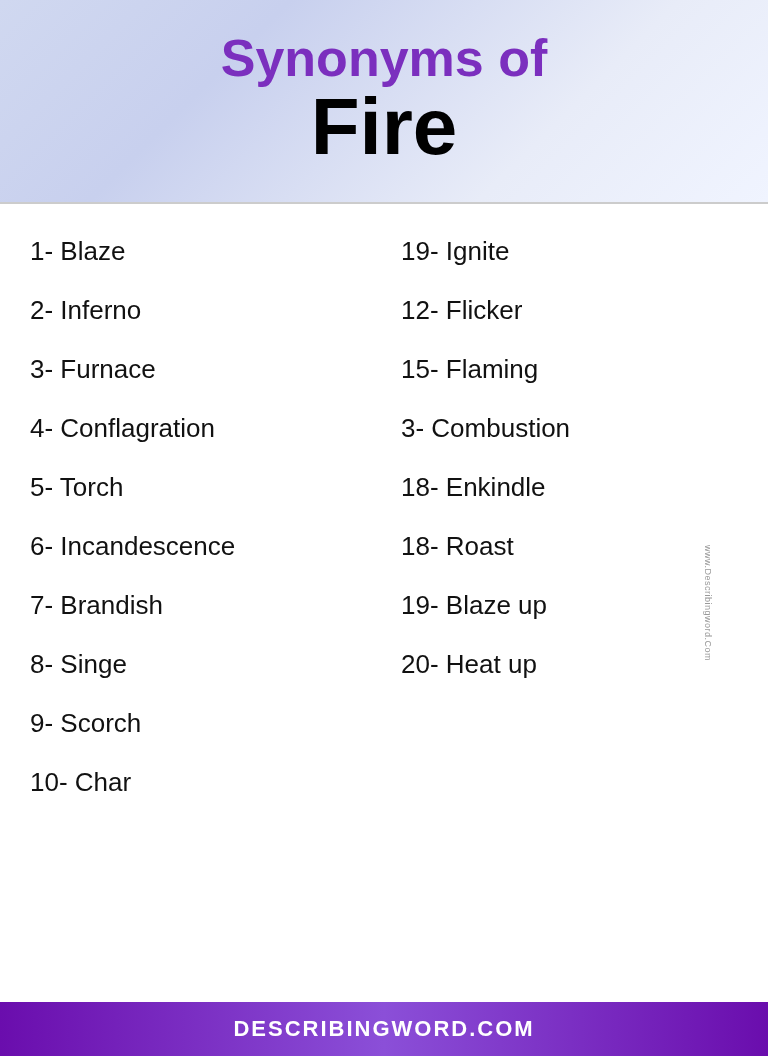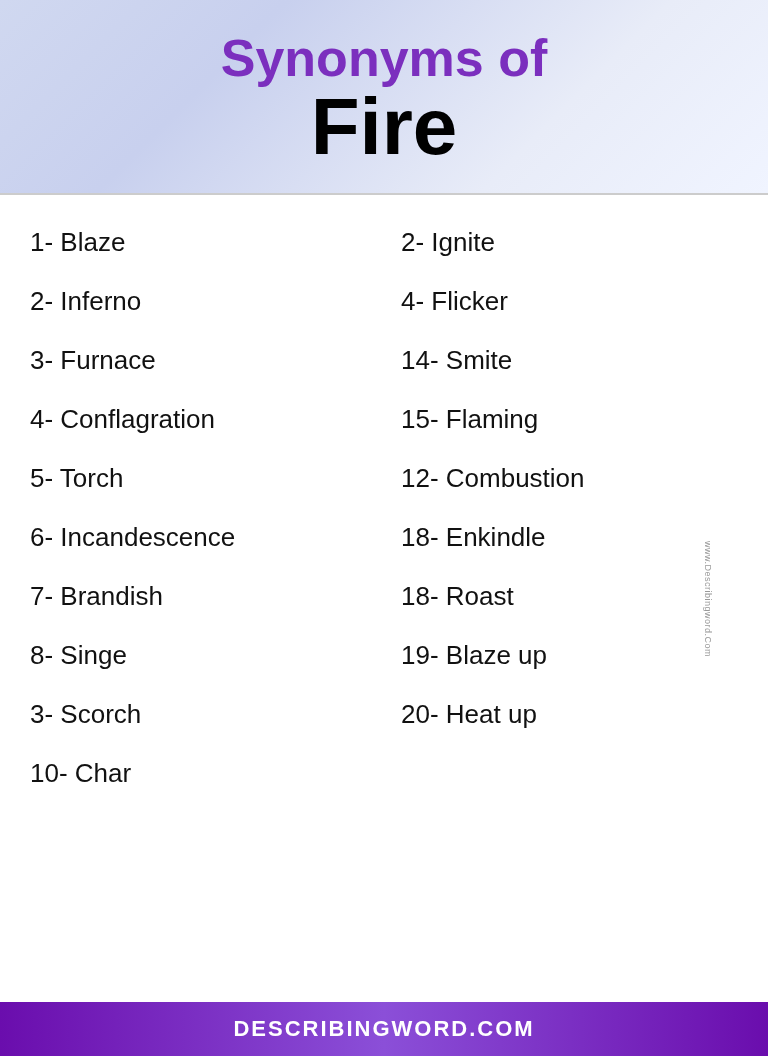--- a/index.html
+++ b/index.html
@@ -13,21 +13,21 @@
       min-height: 1056px;
       font-family: Arial, sans-serif;
       background: #fff;
       display: flex;
       flex-direction: column;
     }
 
     .header {
       background: linear-gradient(135deg, #d0d8f0 0%, #c8d0ee 30%, #e8ecf8 70%, #f0f4ff 100%);
       text-align: center;
-      padding: 30px 20px 26px 20px;
+      padding: 30px 20px 35px 20px;
       flex-shrink: 0;
     }
 
     .header-title-synonyms {
       font-size: 52px;
       font-weight: bold;
       color: #7B2FBE;
       line-height: 1.1;
       font-family: Arial, sans-serif;
     }
@@ -97,29 +97,28 @@
   <div class="synonyms-grid">
     <div id="col-left">
         <div class="synonym-item">1- Blaze</div>
         <div class="synonym-item">2- Inferno</div>
         <div class="synonym-item">3- Furnace</div>
         <div class="synonym-item">4- Conflagration</div>
         <div class="synonym-item">5- Torch</div>
         <div class="synonym-item">6- Incandescence</div>
         <div class="synonym-item">7- Brandish</div>
         <div class="synonym-item">8- Singe</div>
-        <div class="synonym-item">3- Scorch</div>
+        <div class="synonym-item">9- Scorch</div>
         <div class="synonym-item">10- Char</div>
       </div>
     <div id="col-right">
-        <div class="synonym-item">2- Ignite</div>
-        <div class="synonym-item">4- Flicker</div>
-        <div class="synonym-item">14- Smite</div>
+        <div class="synonym-item">19- Ignite</div>
+        <div class="synonym-item">12- Flicker</div>
         <div class="synonym-item">15- Flaming</div>
-        <div class="synonym-item">12- Combustion</div>
+        <div class="synonym-item">3- Combustion</div>
         <div class="synonym-item">18- Enkindle</div>
         <div class="synonym-item">18- Roast</div>
         <div class="synonym-item">19- Blaze up</div>
         <div class="synonym-item">20- Heat up</div>
       </div>
   </div>
 </div>
 
 <div class="footer">
   <span>DESCRIBINGWORD.COM</span>

